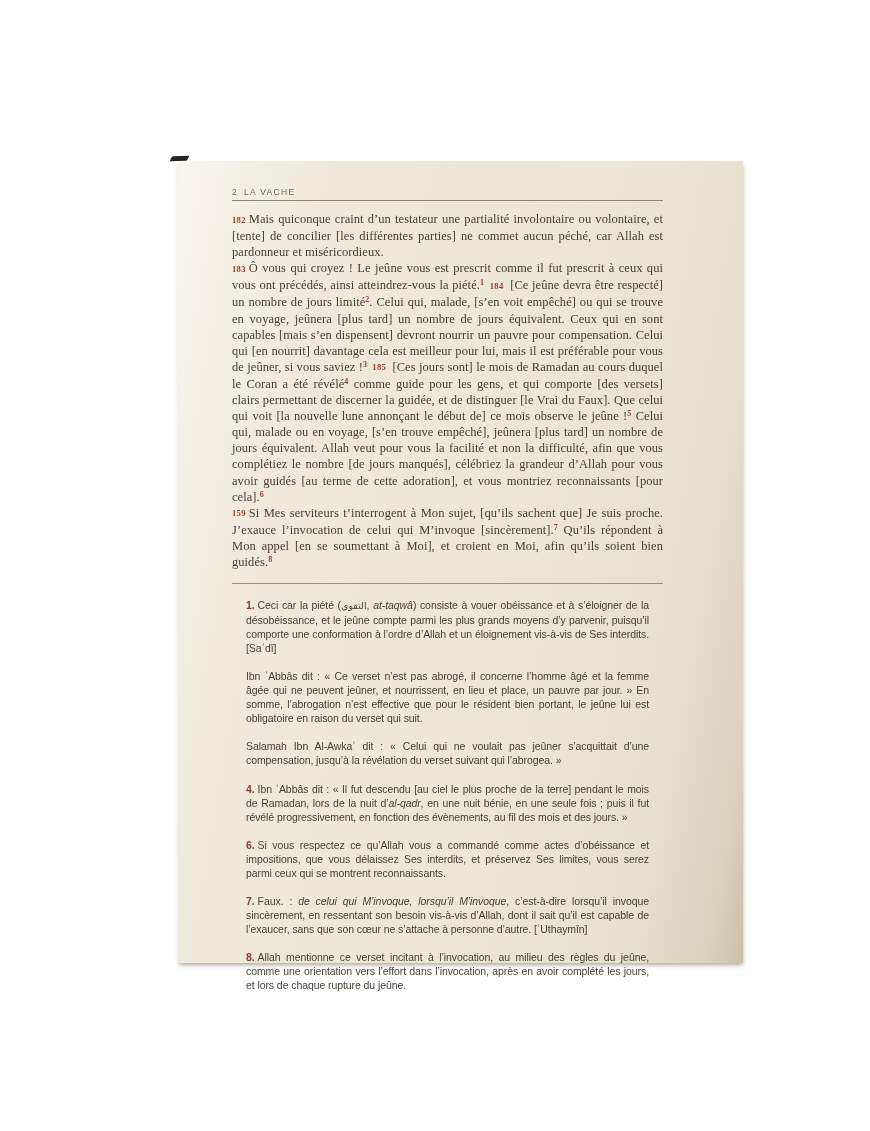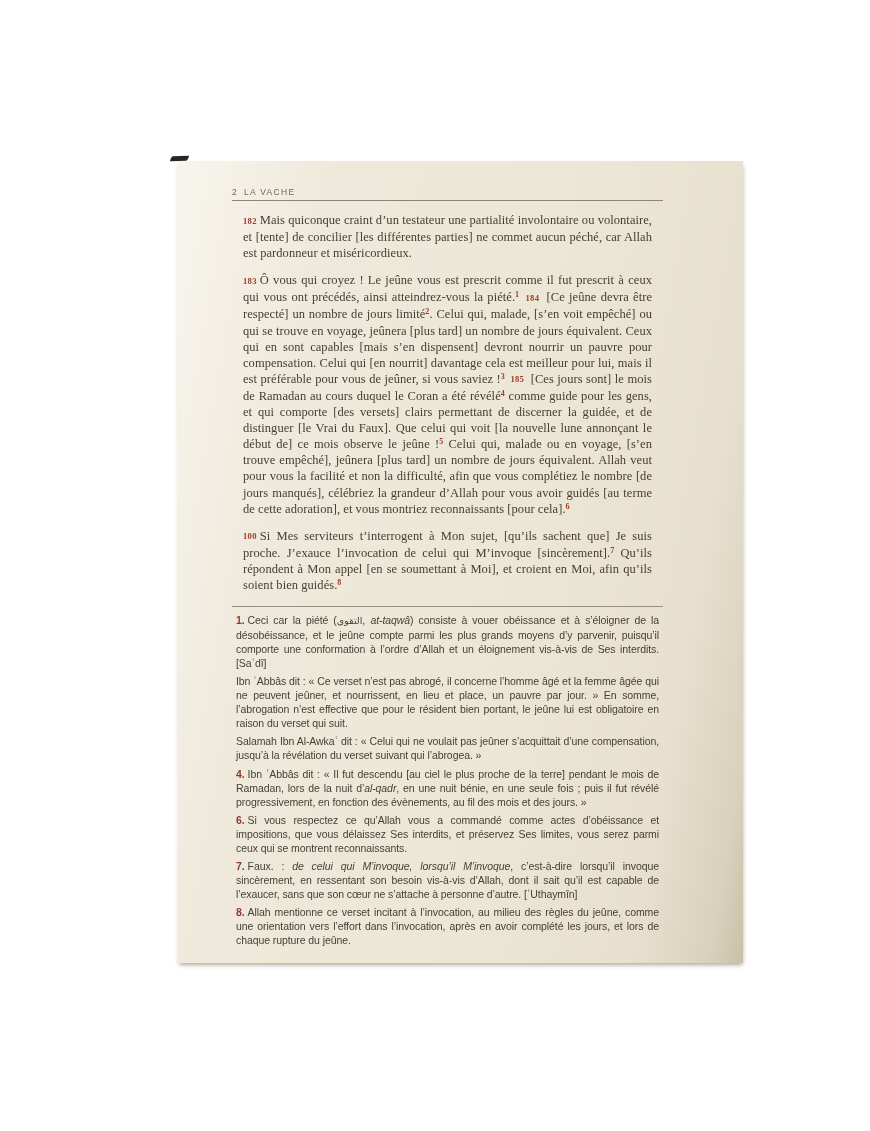--- a/index.html
+++ b/index.html
@@ -21,57 +21,57 @@
   .running-header{
     font-family:"Liberation Sans", sans-serif;font-size:8.5px;line-height:10px;
     letter-spacing:1.3px;color:#6f6756;font-weight:400;
   }
   .running-header .num{margin-right:6px;}
   .header-rule{border:none;border-top:1px solid #8d8574;margin:3px 0 0 0;height:0;}
   .verses{
     margin-top:10px;font-size:12.5px;line-height:16.1px;color:#473d30;
     text-align:justify;letter-spacing:0.05px;
   }
-  .verses p{margin:11px;font-family:Liberation Serif, serif;}
+  .verses p{margin:0;font-family:Liberation Serif, serif;}
   .vn{
     color:#a13c28;font-size:8.6px;font-weight:700;letter-spacing:0.3px;
     padding-right:3px;position:relative;top:-0.5px;
   }
   .vn.inline{padding-left:2px;}
   .fnref{
     color:#a13c28;font-size:8px;font-weight:700;vertical-align:4px;line-height:0;
   }
   .fn-rule{border:none;border-top:1px solid #97907e;margin:13px 0 0 0;height:0;}
   .footnotes{
     margin-top:6px;font-family:"Liberation Sans", sans-serif;
     font-size:10.5px;line-height:14.05px;color:#453f34;text-align:justify;
     letter-spacing:-0.08px;
   }
-  .footnotes p{margin:4px;}
+  .footnotes p{margin:14px;}
   .fn-num{font-weight:700;color:#8f3a28;padding-right:3px;}
   .it{font-style:italic;}
   .ar{
     font-family:"DejaVu Sans", sans-serif;font-size:9.5px;
     direction:rtl;unicode-bidi:embed;color:#473d30;
   }
 </style>
 </head>
 <body>
 
 <div class="page">
   <div class="corner-mark"></div>
   <div class="content">
     <div class="running-header">
       <span class="num">2</span><span>LA VACHE</span>
     </div>
     <div class="header-rule"></div>
     <div class="verses" id="verses">
         <p><span class="vn">182</span><span class="tx">Mais quiconque craint d’un testateur une partialité involontaire ou volontaire, et [tente] de concilier [les différentes parties] ne commet aucun péché, car Allah est pardonneur et miséricordieux.</span></p>
         <p><span class="vn">183</span><span class="tx">Ô vous qui croyez ! Le jeûne vous est prescrit comme il fut prescrit à ceux qui vous ont précédés, ainsi atteindrez-vous la piété.</span><span class="fnref">1</span><span class="tx"> </span><span class="vn inline">184</span><span class="tx"> [Ce jeûne devra être respecté] un nombre de jours limité</span><span class="fnref">2</span><span class="tx">. Celui qui, malade, [s’en voit empêché] ou qui se trouve en voyage, jeûnera [plus tard] un nombre de jours équivalent. Ceux qui en sont capables [mais s’en dispensent] devront nourrir un pauvre pour compensation. Celui qui [en nourrit] davantage cela est meilleur pour lui, mais il est préférable pour vous de jeûner, si vous saviez !</span><span class="fnref">3</span><span class="tx"> </span><span class="vn inline">185</span><span class="tx"> [Ces jours sont] le mois de Ramadan au cours duquel le Coran a été révélé</span><span class="fnref">4</span><span class="tx"> comme guide pour les gens, et qui comporte [des versets] clairs permettant de discerner la guidée, et de distinguer [le Vrai du Faux]. Que celui qui voit [la nouvelle lune annonçant le début de] ce mois observe le jeûne !</span><span class="fnref">5</span><span class="tx"> Celui qui, malade ou en voyage, [s’en trouve empêché], jeûnera [plus tard] un nombre de jours équivalent. Allah veut pour vous la facilité et non la difficulté, afin que vous complétiez le nombre [de jours manqués], célébriez la grandeur d’Allah pour vous avoir guidés [au terme de cette adoration], et vous montriez reconnaissants [pour cela].</span><span class="fnref">6</span></p>
-        <p><span class="vn">100</span><span class="tx">Si Mes serviteurs t’interrogent à Mon sujet, [qu’ils sachent que] Je suis proche. J’exauce l’invocation de celui qui M’invoque [sincèrement].</span><span class="fnref">7</span><span class="tx"> Qu’ils répondent à Mon appel [en se soumettant à Moi], et croient en Moi, afin qu’ils soient bien guidés.</span><span class="fnref">8</span></p>
+        <p><span class="vn">159</span><span class="tx">Si Mes serviteurs t’interrogent à Mon sujet, [qu’ils sachent que] Je suis proche. J’exauce l’invocation de celui qui M’invoque [sincèrement].</span><span class="fnref">7</span><span class="tx"> Qu’ils répondent à Mon appel [en se soumettant à Moi], et croient en Moi, afin qu’ils soient bien guidés.</span><span class="fnref">8</span></p>
       </div>
     <div class="fn-rule"></div>
     <div class="footnotes" id="footnotes">
         <p><span class="fn-num">1.</span><span class="tx">Ceci car la piété (</span><span class="ar">التقوى</span><span class="tx">, </span><span class="it">at-taqwâ</span><span class="tx">) consiste à vouer obéissance et à s’éloigner de la désobéissance, et le jeûne compte parmi les plus grands moyens d’y parvenir, puisqu’il comporte une conformation à l’ordre d’Allah et un éloignement vis-à-vis de Ses interdits. [Saʿdî]</span></p>
         <p><span class="tx">Ibn ʿAbbâs dit : « Ce verset n’est pas abrogé, il concerne l’homme âgé et la femme âgée qui ne peuvent jeûner, et nourrissent, en lieu et place, un pauvre par jour. » En somme, l’abrogation n’est effective que pour le résident bien portant, le jeûne lui est obligatoire en raison du verset qui suit.</span></p>
         <p><span class="tx">Salamah Ibn Al-Awkaʿ dit : « Celui qui ne voulait pas jeûner s’acquittait d’une compensation, jusqu’à la révélation du verset suivant qui l’abrogea. »</span></p>
         <p><span class="fn-num">4.</span><span class="tx">Ibn ʿAbbâs dit : « Il fut descendu [au ciel le plus proche de la terre] pendant le mois de Ramadan, lors de la nuit d’</span><span class="it">al-qadr</span><span class="tx">, en une nuit bénie, en une seule fois ; puis il fut révélé progressivement, en fonction des évènements, au fil des mois et des jours. »</span></p>
         <p><span class="fn-num">6.</span><span class="tx">Si vous respectez ce qu’Allah vous a commandé comme actes d’obéissance et impositions, que vous délaissez Ses interdits, et préservez Ses limites, vous serez parmi ceux qui se montrent reconnaissants.</span></p>
         <p><span class="fn-num">7.</span><span class="tx">Faux. : </span><span class="it">de celui qui M’invoque, lorsqu’il M’invoque</span><span class="tx">, c’est-à-dire lorsqu’il invoque sincèrement, en ressentant son besoin vis-à-vis d’Allah, dont il sait qu’il est capable de l’exaucer, sans que son cœur ne s’attache à personne d’autre. [ʿUthaymîn]</span></p>
         <p><span class="fn-num">8.</span><span class="tx">Allah mentionne ce verset incitant à l’invocation, au milieu des règles du jeûne, comme une orientation vers l’effort dans l’invocation, après en avoir complété les jours, et lors de chaque rupture du jeûne.</span></p>

